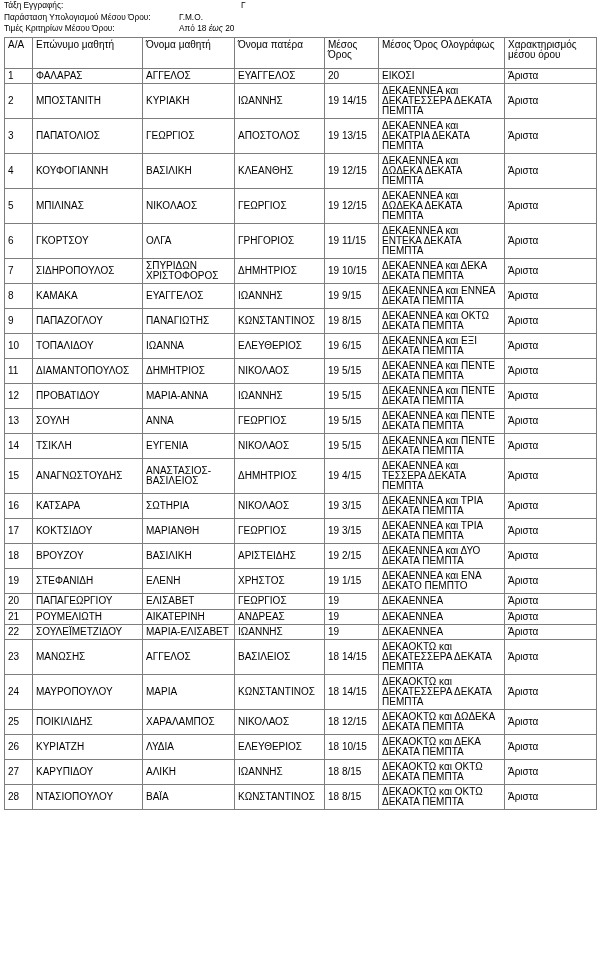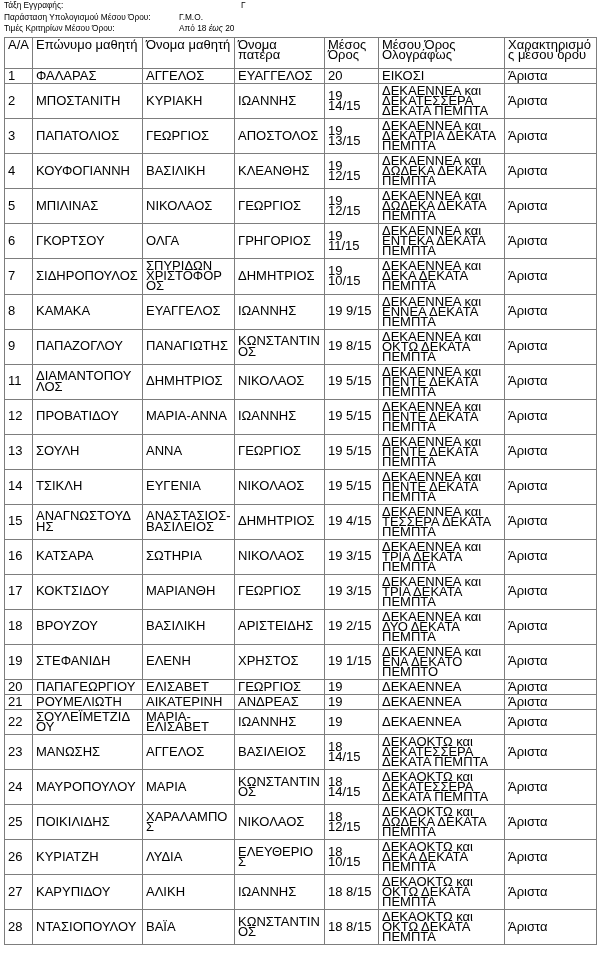--- a/index.html
+++ b/index.html
@@ -51,21 +51,21 @@
   }
   .meta-value .italic-part {
     font-style: italic;
   }
 
   
   table.grades {
     border-collapse: collapse;
     width: 592px;
     table-layout: fixed;
-    font-size: 13px;
+    font-size: 10px;
     line-height: 10.2px;
   }
   table.grades th,
   table.grades td {
     border: 1px solid #7d7d7d;
     padding: 2px 3px 2px 3px;
     vertical-align: middle;
     text-align: left;
     font-weight: normal;
     overflow: hidden;
@@ -128,21 +128,21 @@
       <col class="c-words">
       <col class="c-char">
     </colgroup>
     <thead>
       <tr>
         <th>Α/Α</th>
         <th>Επώνυμο μαθητή</th>
         <th>Όνομα μαθητή</th>
         <th>Όνομα πατέρα</th>
         <th>Μέσος Όρος</th>
-        <th>Μέσου Όρος Ολογράφως</th>
+        <th>Μέσος Όρος Ολογράφως</th>
         <th>Χαρακτηρισμός μέσου όρου</th>
       </tr>
     </thead>
     <tbody id="grades-body">
         <tr>
           <td class="aa">1</td>
           <td>ΦΑΛΑΡΑΣ</td>
           <td>ΑΓΓΕΛΟΣ</td>
           <td>ΕΥΑΓΓΕΛΟΣ</td>
           <td>20</td>
@@ -215,20 +215,29 @@
         <tr>
           <td class="aa">9</td>
           <td>ΠΑΠΑΖΟΓΛΟΥ</td>
           <td>ΠΑΝΑΓΙΩΤΗΣ</td>
           <td>ΚΩΝΣΤΑΝΤΙΝΟΣ</td>
           <td>19 8/15</td>
           <td class="words">ΔΕΚΑΕΝΝΕΑ <span class="kai">και</span> ΟΚΤΩ ΔΕΚΑΤΑ ΠΕΜΠΤΑ</td>
           <td class="chr">Άριστα</td>
         </tr>
         <tr>
+          <td class="aa">10</td>
+          <td>ΤΟΠΑΛΙΔΟΥ</td>
+          <td>ΙΩΑΝΝΑ</td>
+          <td>ΕΛΕΥΘΕΡΙΟΣ</td>
+          <td>19 6/15</td>
+          <td class="words">ΔΕΚΑΕΝΝΕΑ <span class="kai">και</span> ΕΞΙ ΔΕΚΑΤΑ ΠΕΜΠΤΑ</td>
+          <td class="chr">Άριστα</td>
+        </tr>
+        <tr>
           <td class="aa">11</td>
           <td>ΔΙΑΜΑΝΤΟΠΟΥΛΟΣ</td>
           <td>ΔΗΜΗΤΡΙΟΣ</td>
           <td>ΝΙΚΟΛΑΟΣ</td>
           <td>19 5/15</td>
           <td class="words">ΔΕΚΑΕΝΝΕΑ <span class="kai">και</span> ΠΕΝΤΕ ΔΕΚΑΤΑ ΠΕΜΠΤΑ</td>
           <td class="chr">Άριστα</td>
         </tr>
         <tr>
           <td class="aa">12</td>

